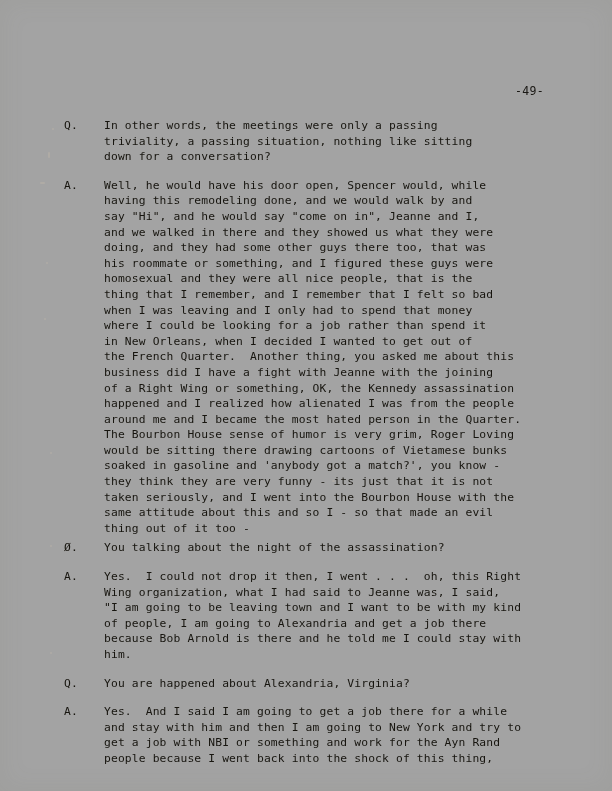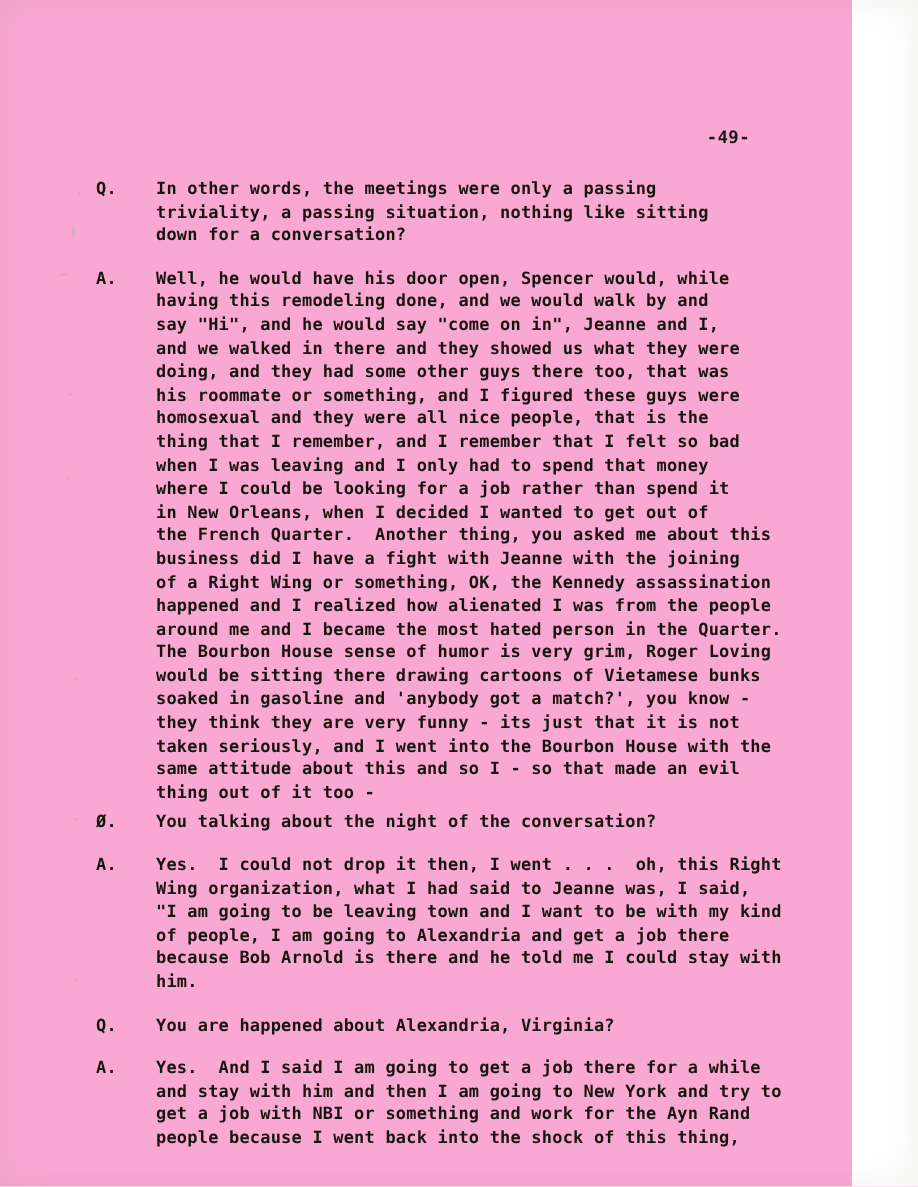--- a/index.html
+++ b/index.html
@@ -12,24 +12,23 @@
     height: 791px;
     position: relative;
     font-family: "DejaVu Sans Mono", "Liberation Mono", monospace;
     color: #15130f;
     overflow: hidden;
   }
   .page {
     position: absolute;
     left: 0;
     top: 0;
-    width: 568px;
+    width: 612px;
     height: 791px;
-    background: #f9a8d4;
-    font-weight: bold;
+    background: #a3a3a3;
   }
   .page-number {
     position: absolute;
     right: 68px;
     top: 84px;
     font-size: 11.5px;
     letter-spacing: 0.3px;
     color: #1a1814;
   }
   .transcript {
@@ -119,21 +118,21 @@
 would be sitting there drawing cartoons of Vietamese bunks
 soaked in gasoline and 'anybody got a match?', you know -
 they think they are very funny - its just that it is not
 taken seriously, and I went into the Bourbon House with the
 same attitude about this and so I - so that made an evil
 thing out of it too -</div>
     </div>
 
     <div class="qa-block">
       <div class="speaker">Ø.</div>
-      <div class="speech">You talking about the night of the conversation?</div>
+      <div class="speech">You talking about the night of the assassination?</div>
     </div>
 
     <div class="qa-block">
       <div class="speaker">A.</div>
       <div class="speech">Yes.  I could not drop it then, I went . . .  oh, this Right
 Wing organization, what I had said to Jeanne was, I said,
 "I am going to be leaving town and I want to be with my kind
 of people, I am going to Alexandria and get a job there
 because Bob Arnold is there and he told me I could stay with
 him.</div>

